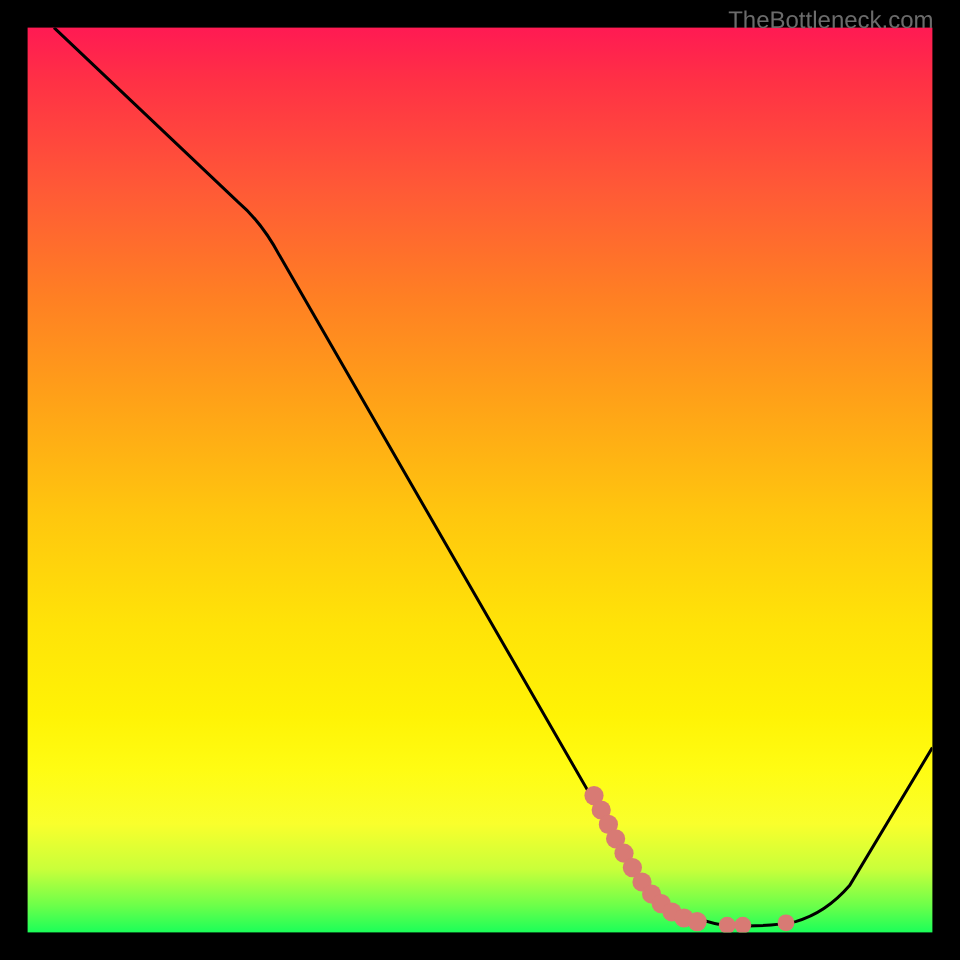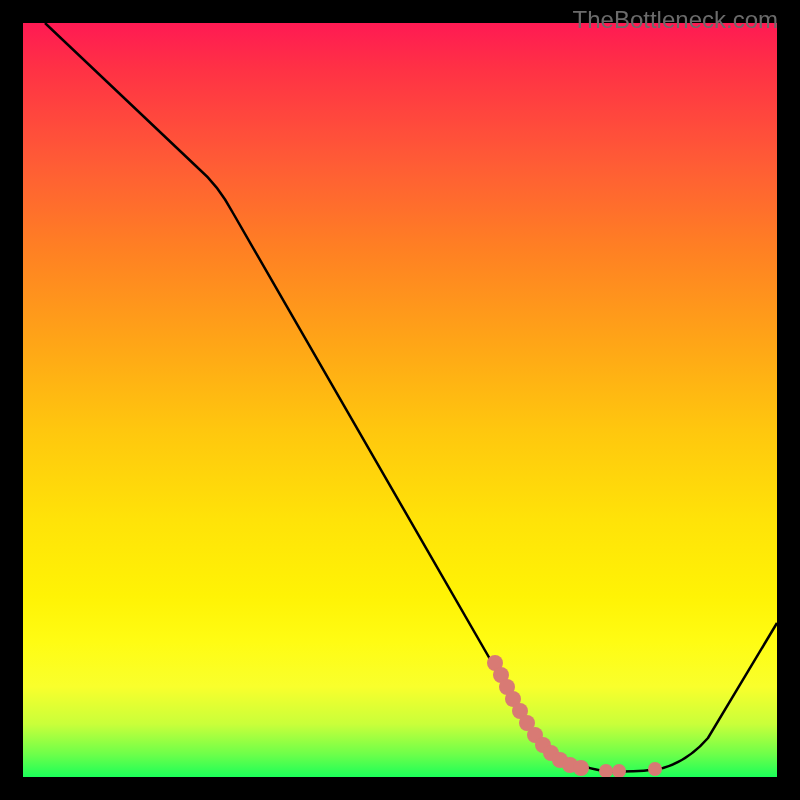--- a/index.html
+++ b/index.html
@@ -6,21 +6,21 @@
     margin: 0;
     padding: 0;
     width: 800px;
     height: 800px;
     background: #000;
     overflow: hidden;
     font-family: Arial, sans-serif;
   }
   .watermark {
     top: 6px;
-    font-size: 24px;
+    font-size: 20px;
     z-index: 10;
     font-weight: 500;
     right: 22px;
     position: absolute;
     color: #6b6b6b;
   }
   .chart-container {
     position: absolute;
     top: 23px;
     left: 23px;

